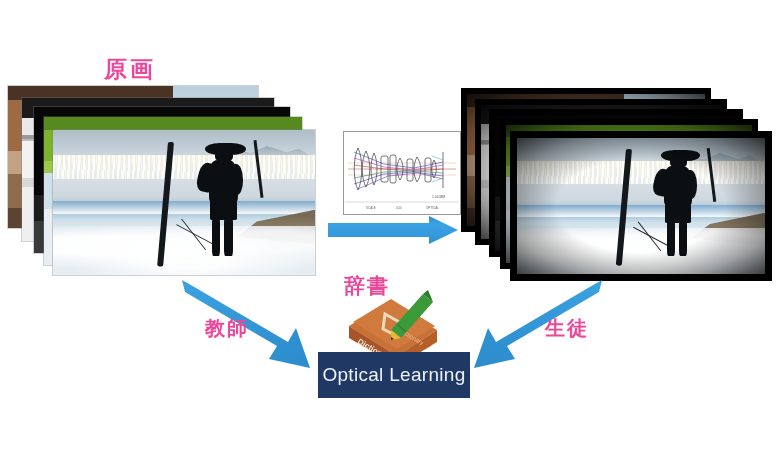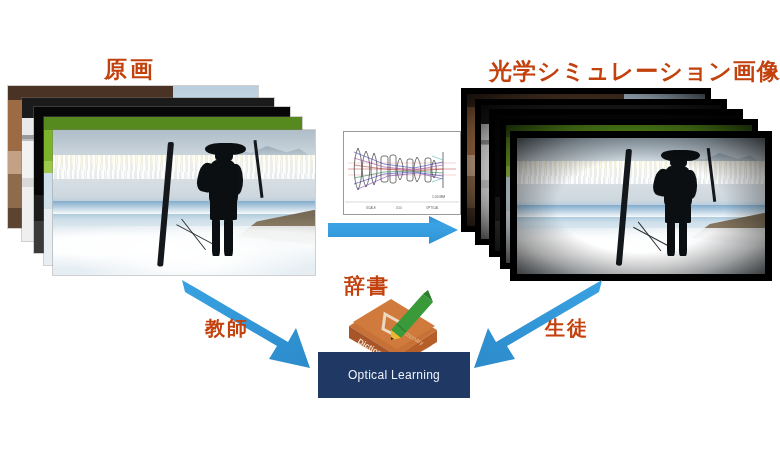--- a/index.html
+++ b/index.html
@@ -5,21 +5,21 @@
   html, body { margin:0; padding:0; }
   body {
     width:780px; height:460px; background:#ffffff; overflow:hidden;
     font-family:"Liberation Sans","DejaVu Sans",sans-serif;
     position:relative;
   }
   #stage { position:absolute; left:0; top:0; width:780px; height:460px; }
 
   
   .title {
-    position:absolute; font-weight:bold; color:#c2410c; white-space:nowrap;
+    position:absolute; font-weight:bold; color:#ec4899; white-space:nowrap;
     letter-spacing:1px;
   }
   #title-left  { left:104px; top:54px; font-size:23px; letter-spacing:3px; }
   #title-right { left:489px; top:56px; font-size:23px; letter-spacing:1px; }
   #label-sim   { left:330px; top:112px; font-size:12.5px; font-weight:bold; letter-spacing:0px; color:#1a1a1a;}
   #label-dict  { left:344px; top:272px; font-size:21px; font-weight:bold; letter-spacing:2px;}
   #label-teacher { left:205px; top:315px; font-size:20px; font-weight:bold; letter-spacing:2px;}
   #label-student { left:545px; top:315px; font-size:20px; font-weight:bold; letter-spacing:2px;}
 
   
@@ -197,21 +197,21 @@
   .arrow { position:absolute; }
   svg { display:block; overflow:visible; }
 
   
   #dict { position:absolute; left:327px; top:288px; width:120px; height:82px; }
   #banner {
     position:absolute; left:318px; top:352px; width:152px; height:46px;
     background:#1f3864; display:flex; align-items:center; justify-content:center;
   }
   #banner span {
-    color:#eef2fa; font-size:12px; letter-spacing:.3px; white-space:nowrap;
+    color:#eef2fa; font-size:19px; letter-spacing:.3px; white-space:nowrap;
   }
 </style>
 </head>
 <body>
 
 <div id="stage">
 
   <div class="stack">
 
     <div class="card lcard" style="left:8px; top:86px; width:250px; height:142px;">
@@ -441,18 +441,17 @@
         <path d="M70 36 L79 44" stroke="#2e7d2e" stroke-width="1.2"></path>
       </g>
     </svg>
   </div>
 
   <div id="banner">
     <span>Optical Learning</span>
   </div>
 
   <div id="title-left" class="title">原画</div>
-  <div id="title-right" class="title">光学シミュレーション画像</div>
   <div id="label-dict" class="title">辞書</div>
   <div id="label-teacher" class="title">教師</div>
   <div id="label-student" class="title">生徒</div>
 
 </div>
 
 </body></html>

